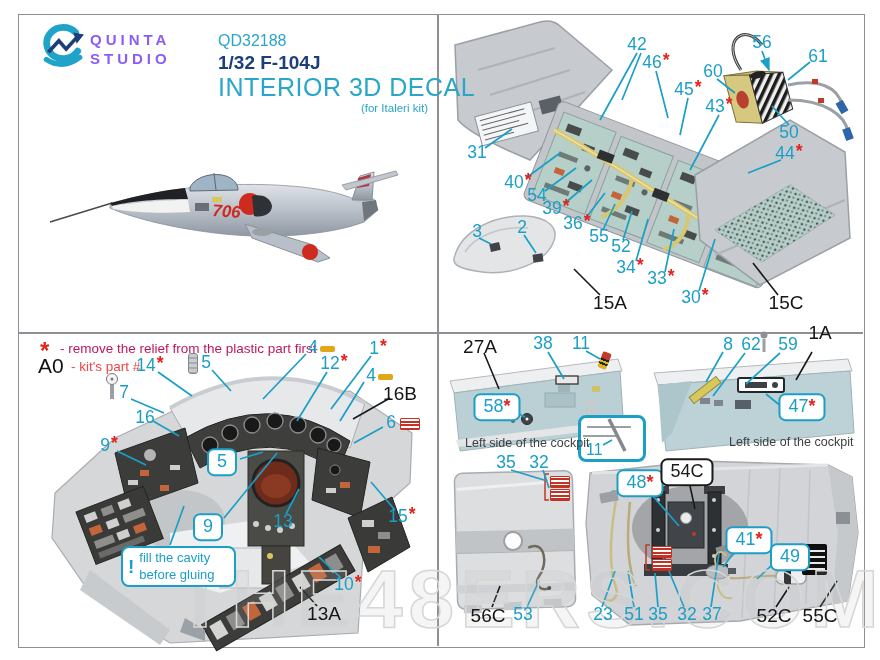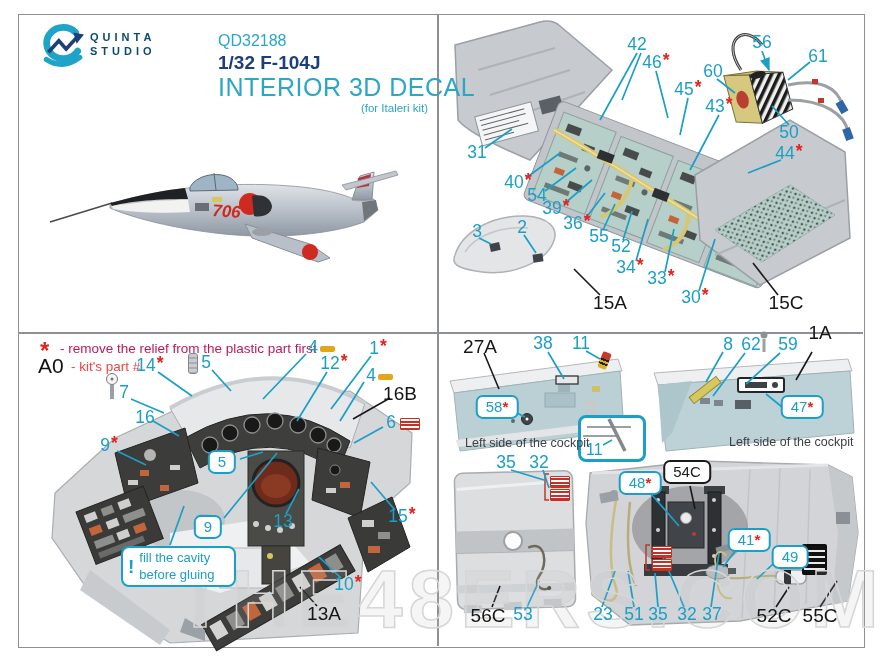--- a/index.html
+++ b/index.html
@@ -10,21 +10,21 @@
   .div-v{position:absolute;left:437px;top:14px;width:2px;height:632px;background:#8d9095;z-index:0}
   .div-h{position:absolute;left:18px;top:332px;width:845px;height:2px;background:#8d9095;z-index:0}
   #art{position:absolute;left:0;top:0;z-index:1}
   .icon{position:absolute;z-index:2}
   .hdr{position:absolute;z-index:6;white-space:nowrap}
   .co{position:absolute;transform:translate(-50%,-50%);font-size:17.5px;line-height:1;
       color:#1b9fc6;white-space:nowrap;z-index:6}
   .co .ast{color:#e3231c;font-weight:700;position:relative;top:-2px;margin-left:1px}
   .pl{color:#161616;font-size:19px}
   .bx{position:absolute;transform:translate(-50%,-50%);border:2.5px solid #1b9fc6;border-radius:7px;
-      background:#fff;padding:1px 8px 2px;font-size:15px;line-height:1.15;color:#1b9fc6;
+      background:#fff;padding:1px 8px 2px;font-size:18px;line-height:1.15;color:#1b9fc6;
       white-space:nowrap;z-index:6}
   .bx .ast{color:#e3231c;font-weight:700}
   .bxb{border-color:#1a1a1a;color:#1a1a1a}
   .cap{position:absolute;font-size:12.5px;color:#3d4043;white-space:nowrap;z-index:6}
   #watermark{position:absolute;left:175px;top:552px;font-size:82px;font-weight:700;letter-spacing:6px;
       color:rgba(185,185,185,0.15);-webkit-text-stroke:1.5px #d6d6d6;z-index:4;pointer-events:none}
   .chip-y{width:15px;height:6px;background:#e2a718;border-radius:2px}
   .chip-r{width:18px;height:10px;border:1.5px solid #c43226;border-radius:1px;
       background:repeating-linear-gradient(to bottom,#fff 0,#fff 1.5px,#c43226 1.5px,#c43226 3.5px)}
   .cyl{width:8px;height:19px;border:1px solid #82888d;border-radius:3px;
@@ -343,21 +343,21 @@
 <div class="icon placard" style="left:802px;top:544px"></div>
 
 <div class="hdr" style="left:38px;top:24px">
   <svg width="48" height="46" viewBox="0 0 46 44">
     <path d="M36,8 A16,15 0 1 0 38,26" stroke="#1fa3c9" stroke-width="6.5" fill="none" stroke-linecap="round"></path>
     <path d="M10,27 L20,16 L27,24 L37,13" stroke="#1c3e7a" stroke-width="3.5" fill="none"></path>
     <polygon points="34,8 44,10 37,19" fill="#1c3e7a"></polygon>
     <path d="M8,34 Q24,44 40,32" stroke="#1fa3c9" stroke-width="5" fill="none" stroke-linecap="round"></path>
   </svg>
 </div>
-<div class="hdr" style="left:90px;top:31px;font-size:11px;font-weight:700;color:#0c4a6e;letter-spacing:4px;line-height:1.25">
+<div class="hdr" style="left:90px;top:31px;font-size:15px;font-weight:700;color:#8b5cf6;letter-spacing:4px;line-height:1.25">
   <span style="display:block">QUINTA</span>
   <span style="display:block">STUDIO</span>
 </div>
 <span class="hdr" style="left:218px;top:32px;font-size:16px;color:#2aa6c6">QD32188</span>
 <span class="hdr" style="left:218px;top:52px;font-size:19px;font-weight:700;color:#1c3e7a">1/32 F-104J</span>
 <span class="hdr" style="left:218px;top:73px;font-size:25px;color:#2aa6c6;letter-spacing:0.5px">INTERIOR 3D DECAL</span>
 <span class="hdr" style="left:240px;top:102px;width:188px;text-align:right;font-size:11.5px;color:#2aa6c6">(for Italeri kit)</span>
 
 <span class="hdr" style="left:40px;top:337px;font-size:24px;font-weight:700;color:#e3231c">*</span>
 <span class="hdr" style="left:60px;top:341px;font-size:13.5px;color:#be185d">- remove the relief from the plastic part first</span>

